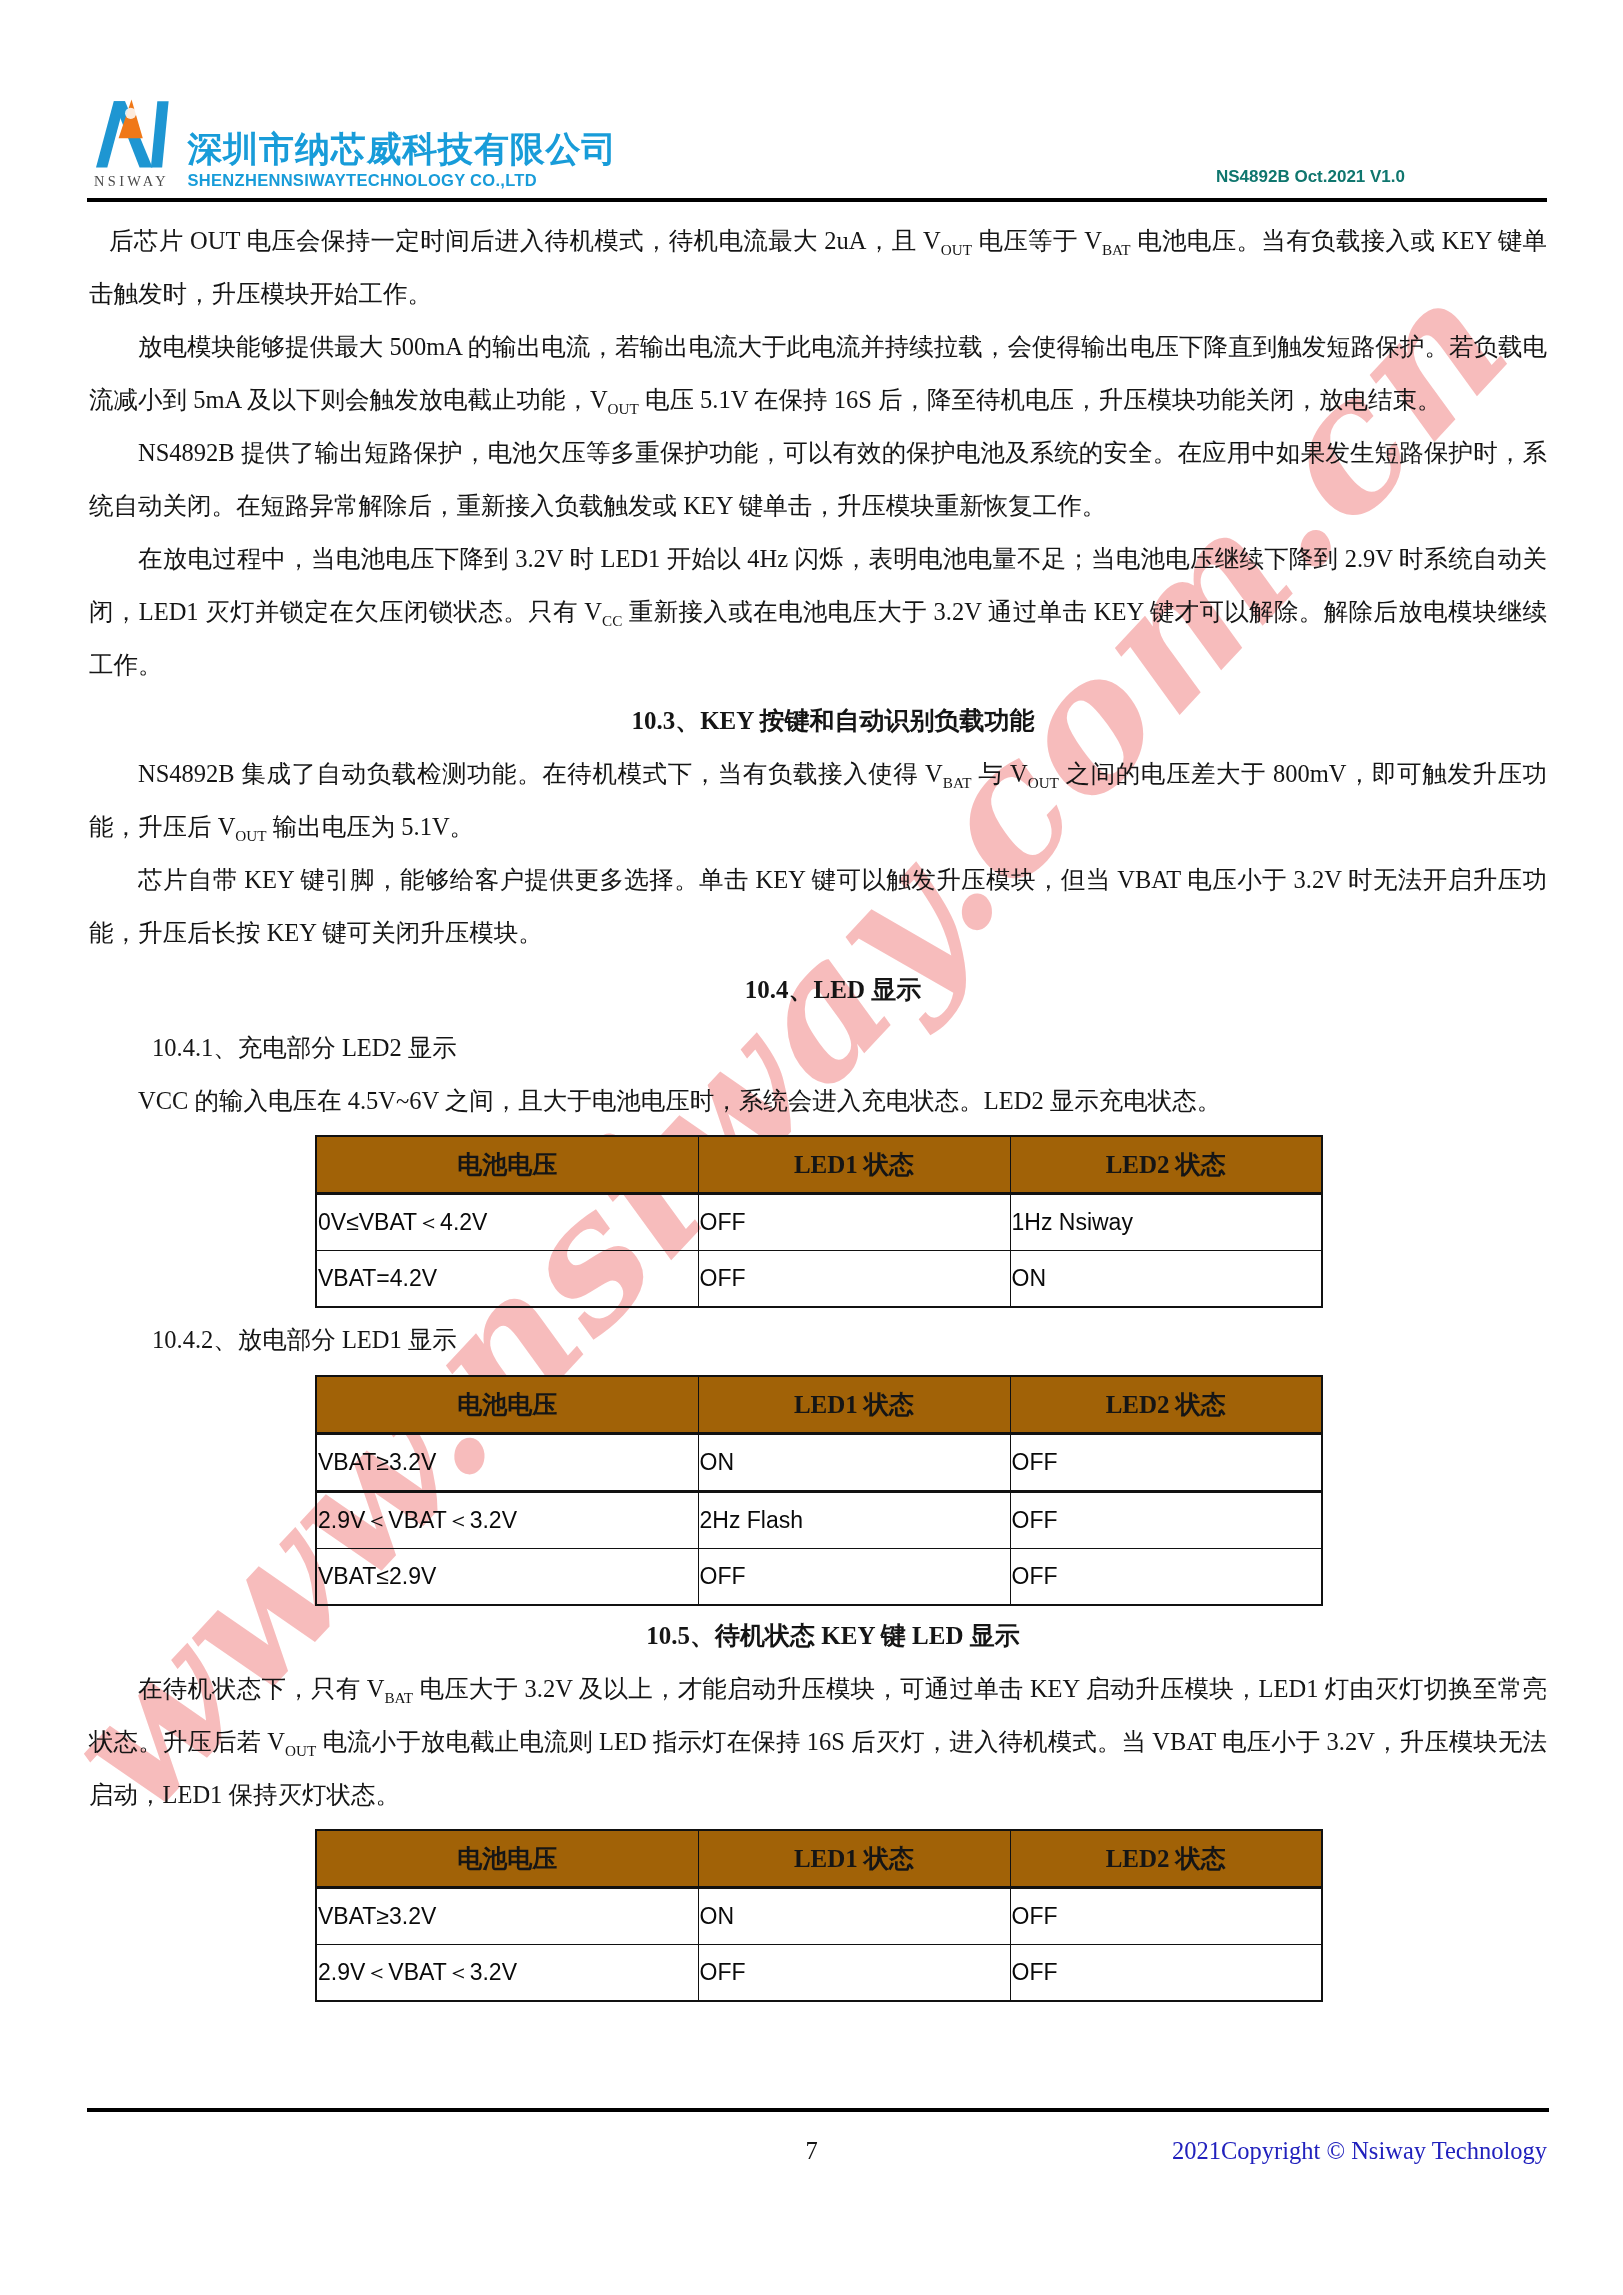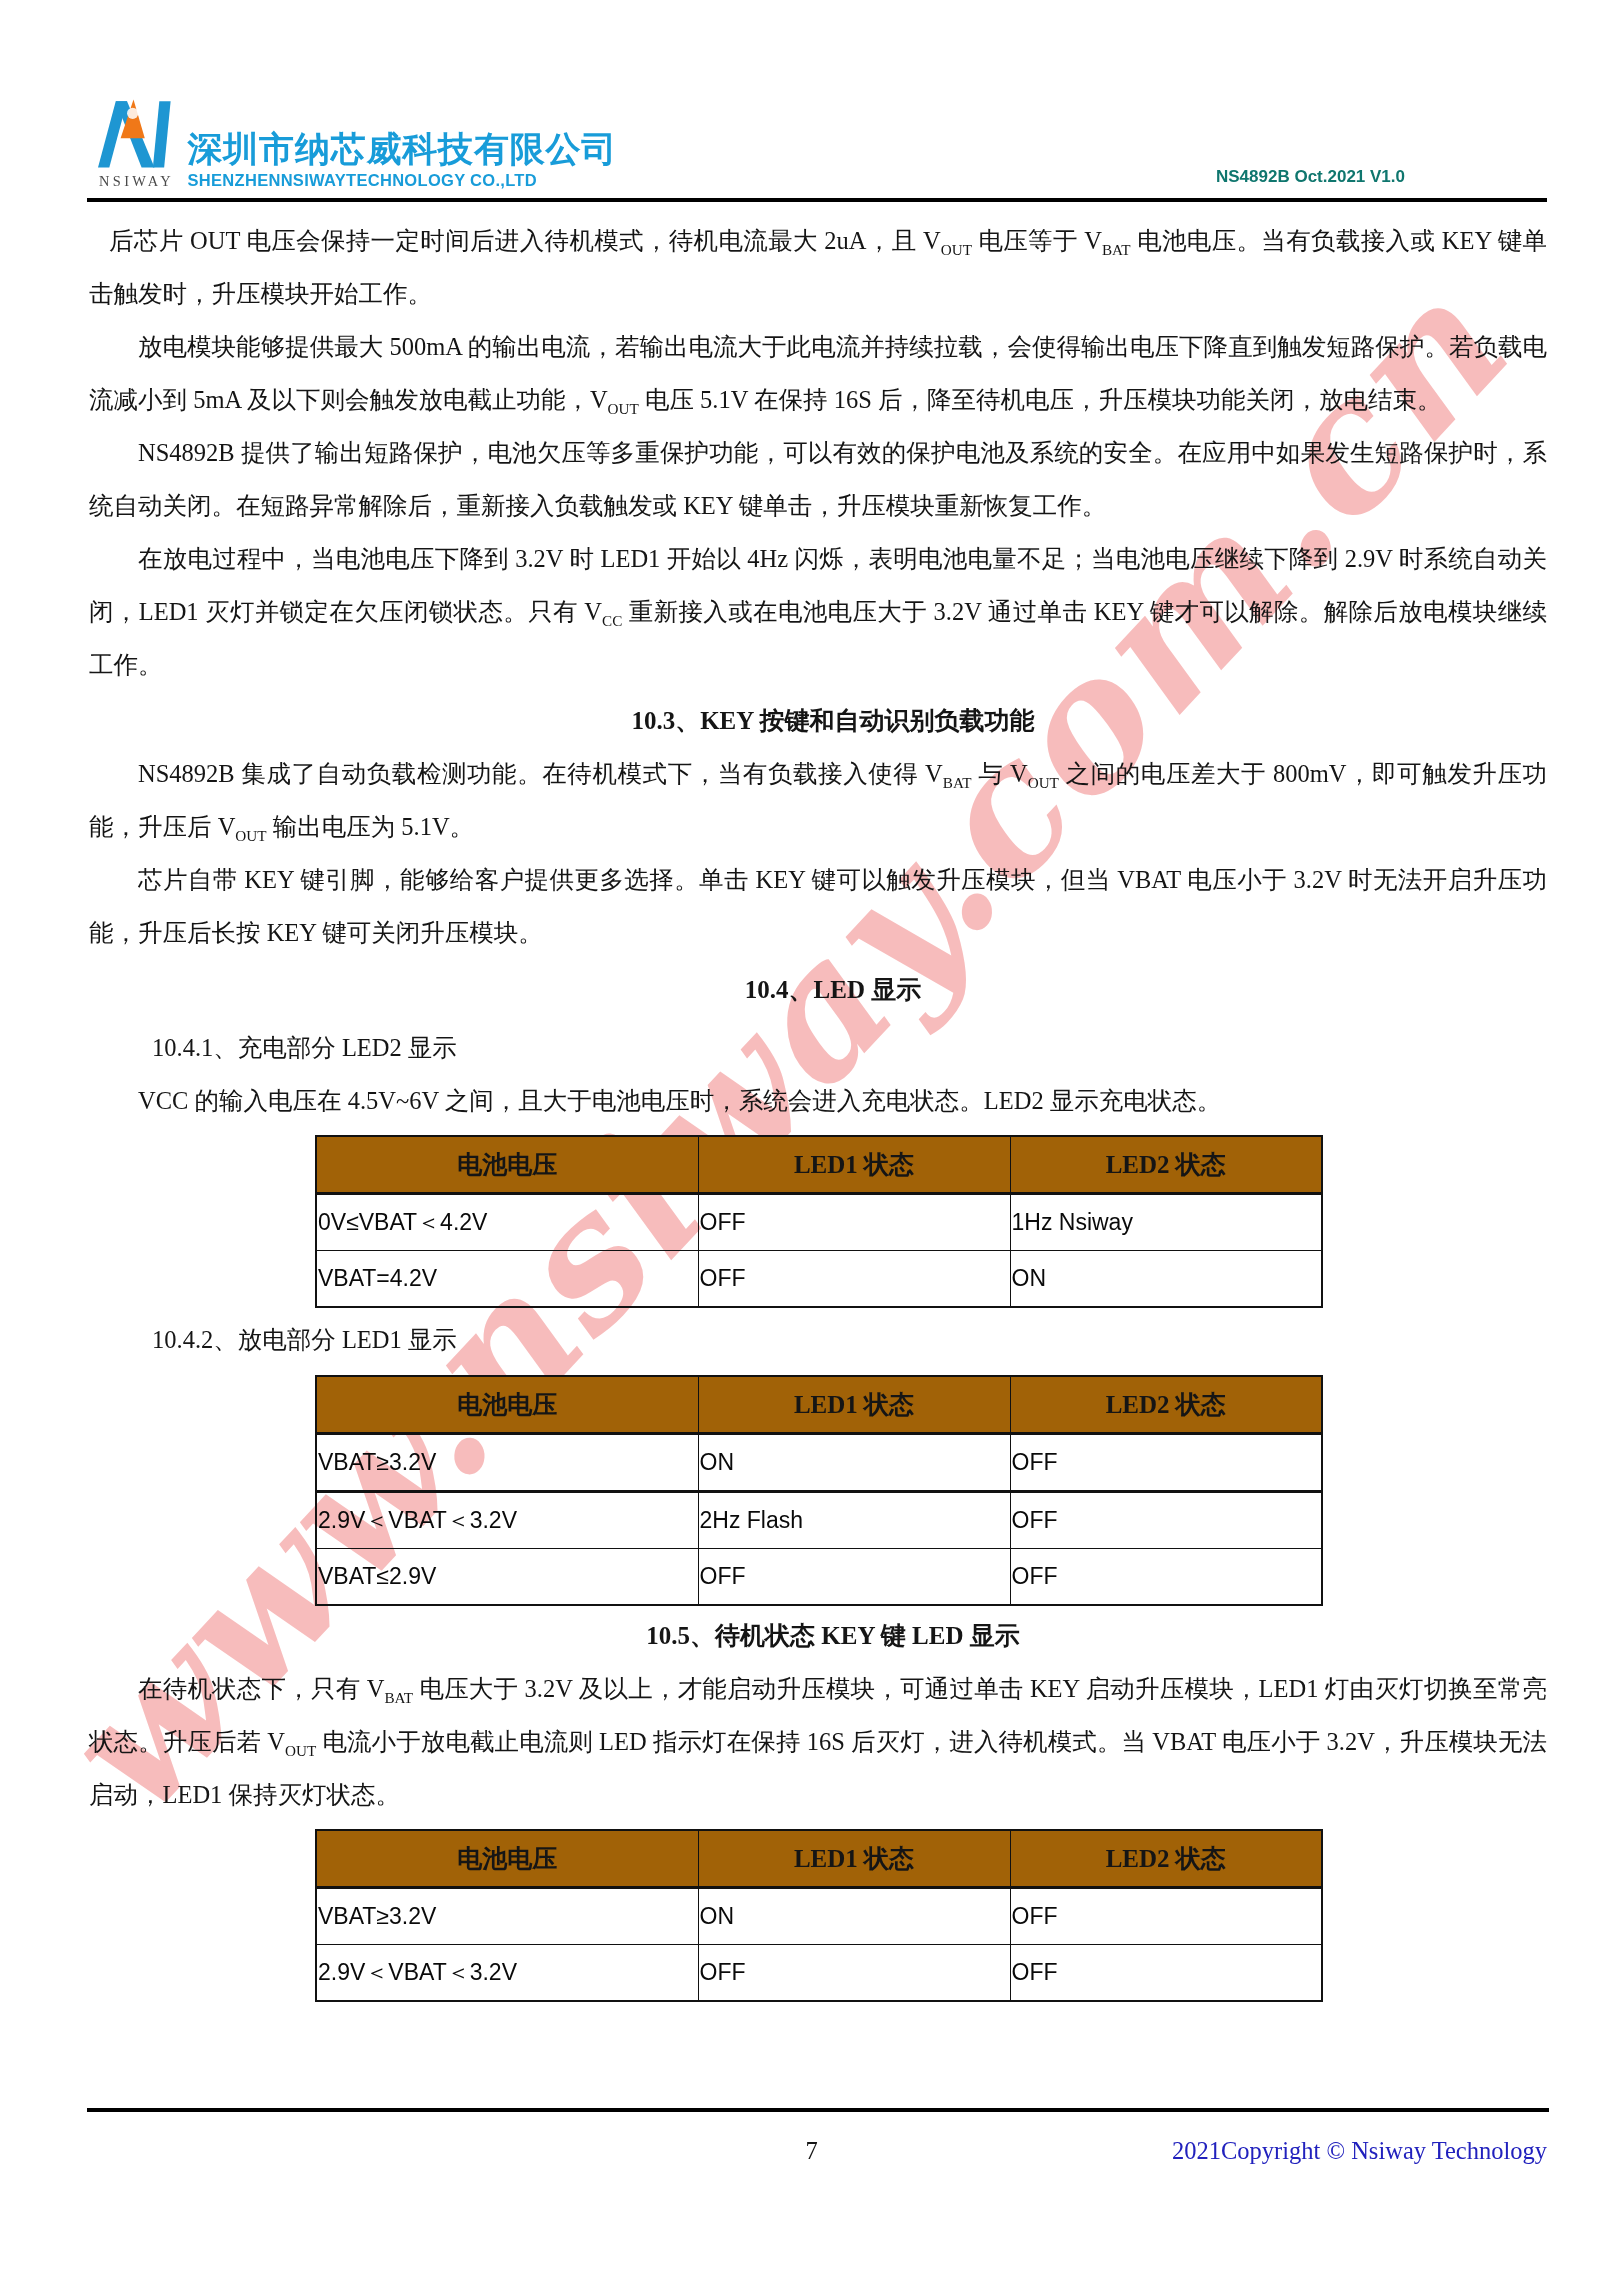--- a/index.html
+++ b/index.html
@@ -13,21 +13,21 @@
     position:absolute;left:24px;top:1708px;z-index:1;
     transform:rotate(-47deg);transform-origin:0 0;
     font-family:"DejaVu Serif",serif;font-style:italic;font-weight:bold;
     font-size:179px;letter-spacing:4.2px;white-space:nowrap;
     color:rgba(233,78,78,0.38);
   }
   .inner{position:relative;z-index:2;}
   
   .header{display:flex;align-items:flex-end;justify-content:space-between;padding:98px 76px 0 89px;}
   .brand{display:flex;align-items:flex-end;gap:13.5px;}
-  .logo-box{display:flex;flex-direction:column;align-items:flex-end;width:85px;}
+  .logo-box{display:flex;flex-direction:column;align-items:center;width:85px;}
   .logo-brand{font-size:14.4px;letter-spacing:3.4px;color:#4a4a4a;margin-top:0;font-family:"Liberation Serif",serif;}
   .company{padding-bottom:0;}
   .company-cn{font-size:35px;font-weight:bold;color:#189cd9;letter-spacing:0.8px;font-family:"Liberation Sans",sans-serif;line-height:1.1;}
   .company-en{font-size:16.5px;font-weight:bold;color:#189cd9;letter-spacing:0.3px;font-family:"Liberation Sans",sans-serif;margin-top:2.5px;}
   .doc-version{font-size:17px;font-weight:bold;font-family:"Liberation Sans",sans-serif;color:#0f766e;margin:0 142px 3.4px 0;}
   .header-rule{height:4.2px;background:#000;margin:7.6px 76px 0 87px;}
   
   .content{margin:12px 76px 0 89px;font-size:24.5px;line-height:53px;text-align:justify;}
   .para{margin:0;text-indent:49px;}
   .para.cont{text-indent:20px;}

